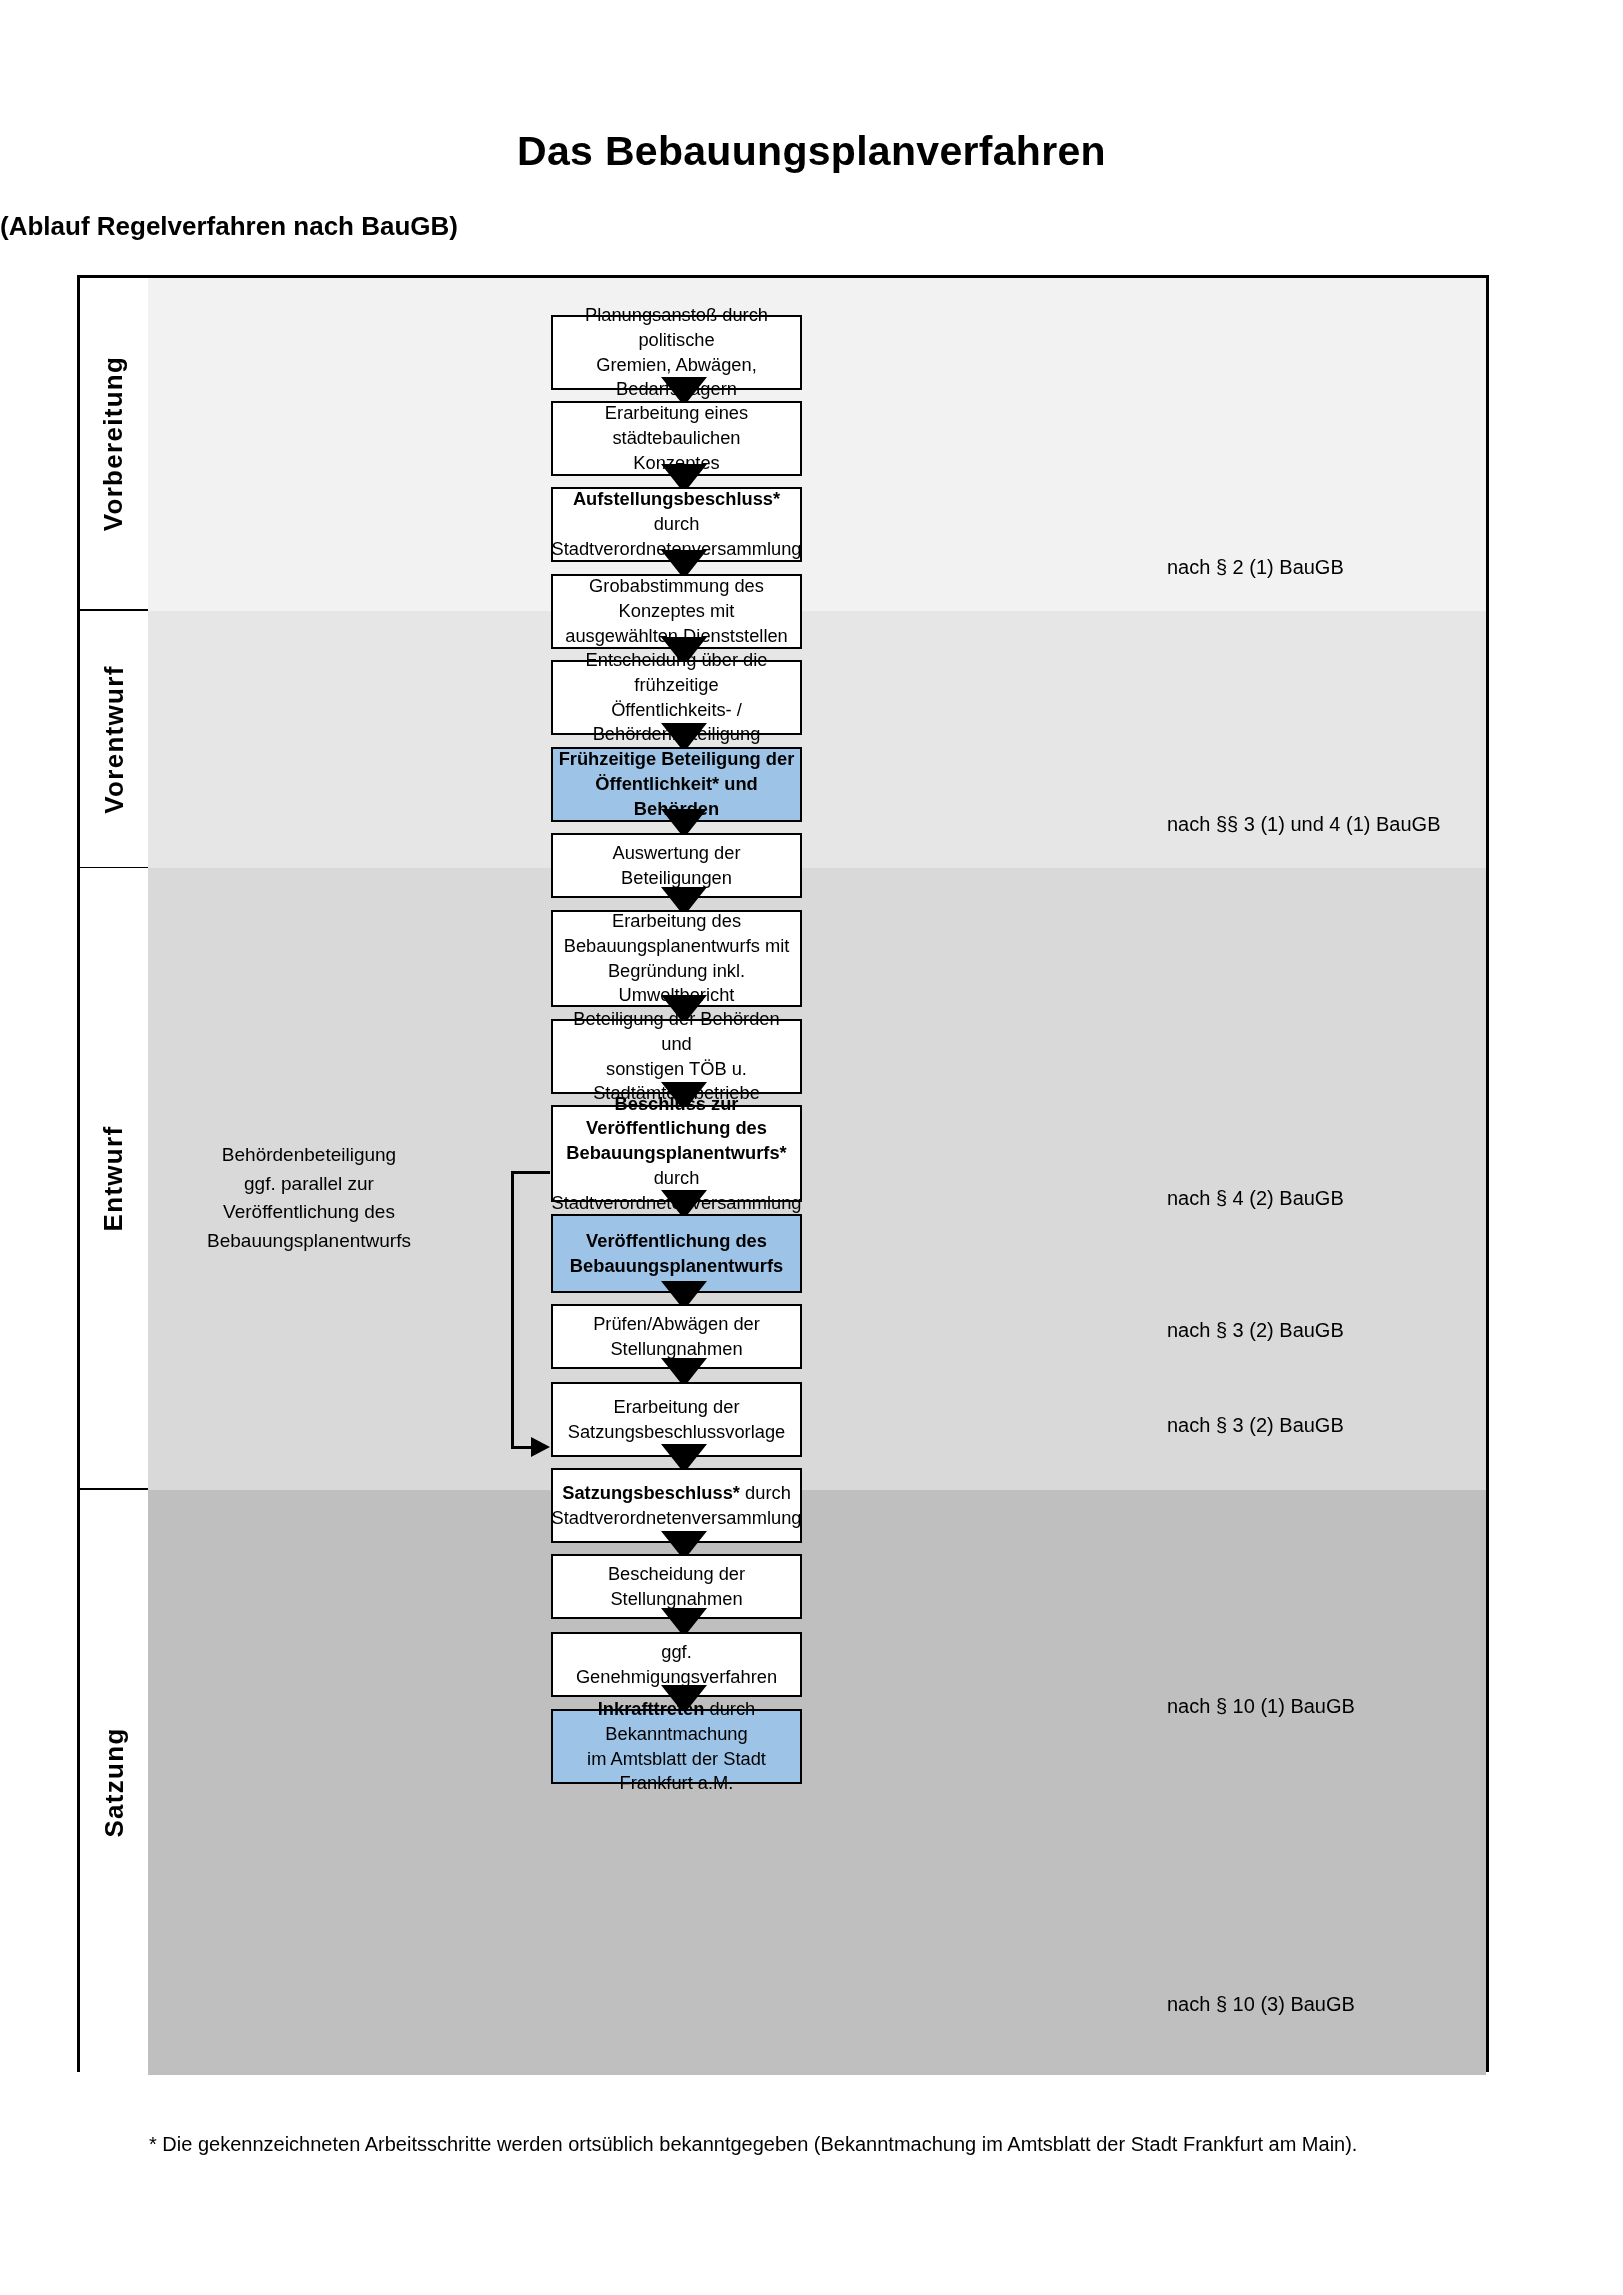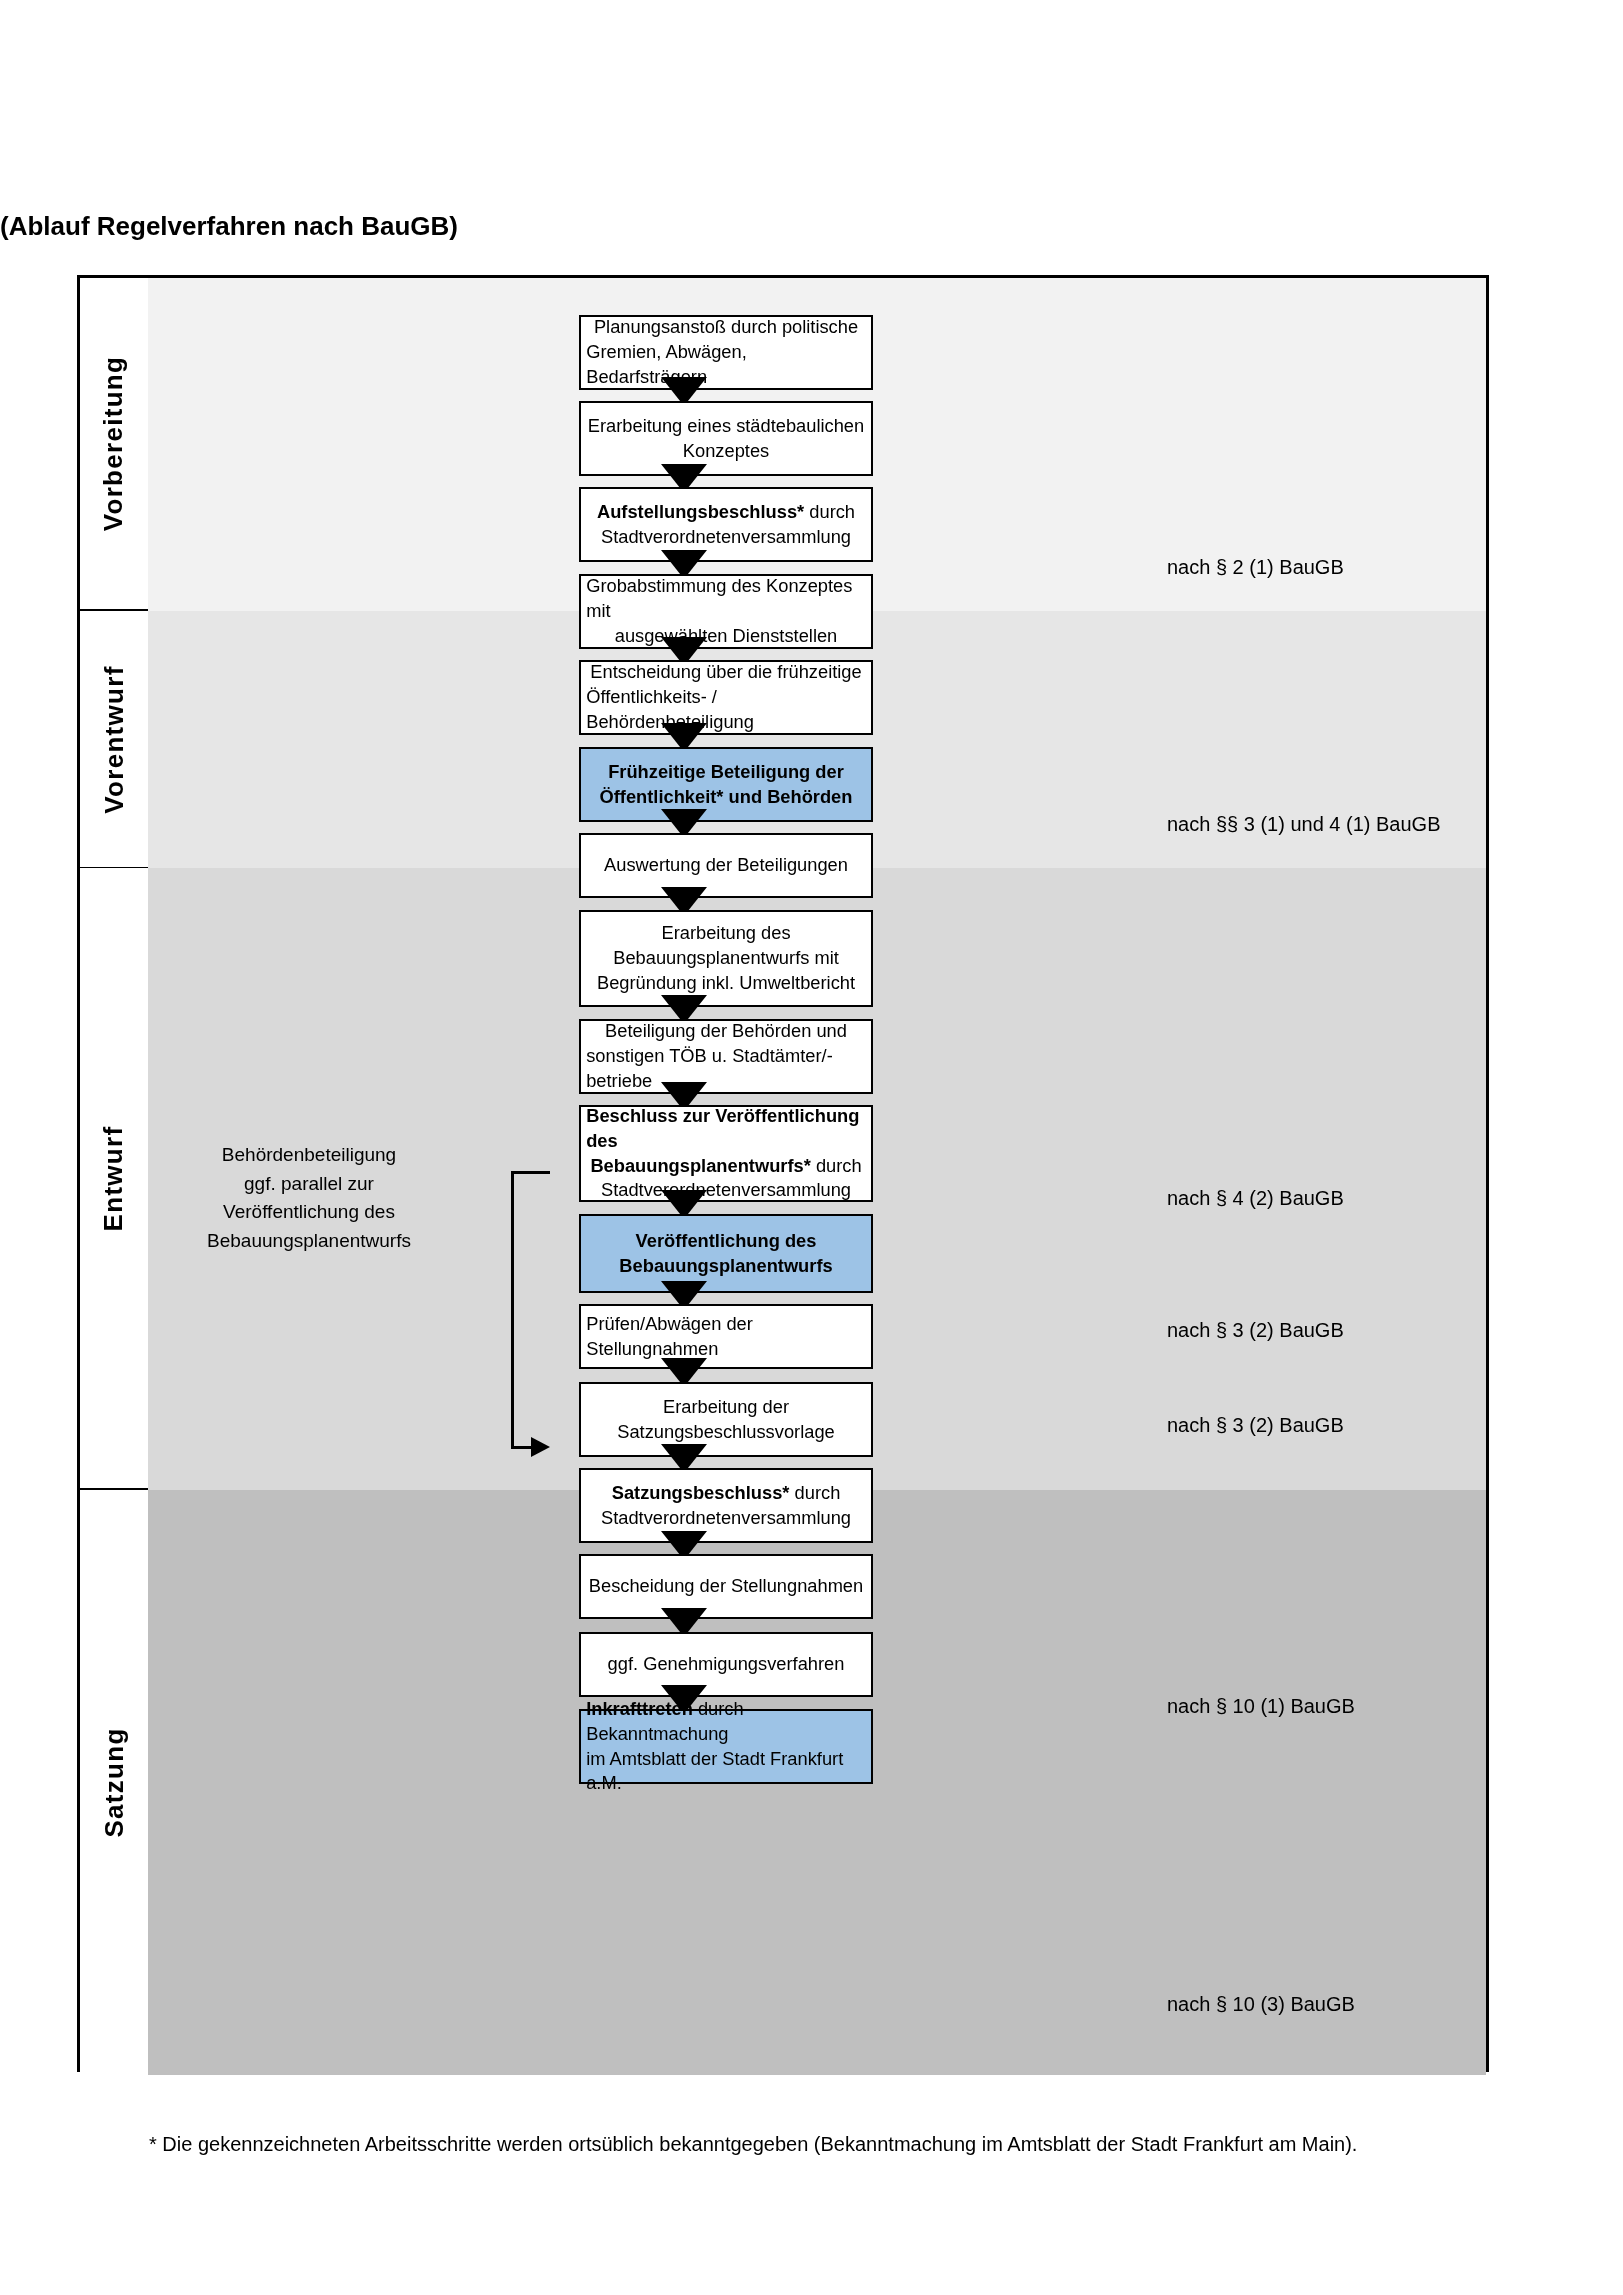--- a/index.html
+++ b/index.html
@@ -17,23 +17,23 @@
   
   .band{position:absolute;left:68px;right:0;box-sizing:border-box;}
 
   
   .labelcol{position:absolute;left:0;top:0;width:68px;height:100%;border-right:3.3px solid #000;box-sizing:border-box;background:#fff;}
   .labelcell{position:absolute;left:0;width:68px;box-sizing:border-box;border-bottom:2.6px solid #000;display:flex;align-items:center;justify-content:center;background:#fff;}
   .labelcell:last-child{border-bottom:none;}
   .labelcell span{transform:rotate(-90deg);white-space:nowrap;font-size:26px;font-weight:bold;letter-spacing:1.3px;}
 
   
-  .node{position:absolute;left:548px;width:294px;box-sizing:border-box;border:2.6px solid #000;background:#fff;
-        display:flex;flex-direction:column;align-items:center;justify-content:center;text-align:left;
-        font-size:18.3px;line-height:1.35;padding:2.6px 5.2px;margin-left:28px;}
+  .node{position:absolute;left:548px;width:251px;box-sizing:border-box;border:2.6px solid #000;background:#fff;
+        display:flex;flex-direction:column;align-items:center;justify-content:center;text-align:center;
+        font-size:18.3px;line-height:1.35;padding:2.6px 5.2px;}
   .node.blue{background:#9DC3E6;}
   .node .ln{display:block;}
   .node b{font-weight:bold;}
 
   
   .arrow{position:absolute;width:0;height:0;border-left:23.6px solid transparent;border-right:23.6px solid transparent;border-top:29px solid #000;}
 
   
   .ref{position:absolute;left:1087px;font-size:20px;white-space:nowrap;}
 
@@ -46,20 +46,21 @@
   .bracket-head{position:absolute;width:0;height:0;border-top:10.5px solid transparent;border-bottom:10.5px solid transparent;border-left:19.6px solid #000;}
 
   
   .footnote{position:absolute;left:149px;top:2127px;width:1335px;font-size:20px;line-height:1.7;}
 </style>
 </head>
 <body>
 
 <div class="page">
 
+  <div class="title">Das Bebauungsplanverfahren</div>
   <div class="subtitle">(Ablauf Regelverfahren nach BauGB)</div>
 
   <div class="frame">
     <div id="bands">
         <div class="band" style="top: 0px; height: 333px; background: rgb(242, 242, 242);"></div>
         <div class="band" style="top: 333px; height: 258px; background: rgb(230, 230, 230);"></div>
         <div class="band" style="top: 590px; height: 622px; background: rgb(217, 217, 217);"></div>
         <div class="band" style="top: 1212px; height: 585px; background: rgb(191, 191, 191);"></div>
       </div>
     <div class="labelcol">

